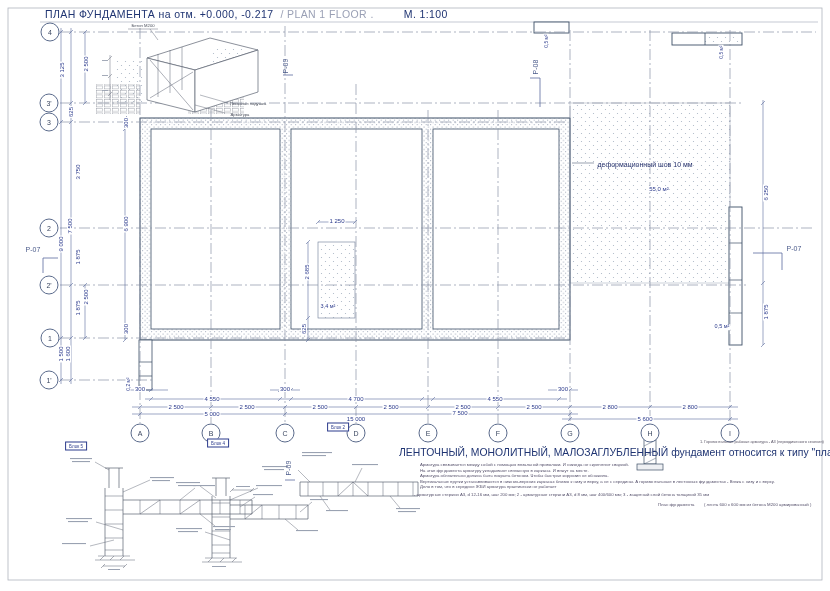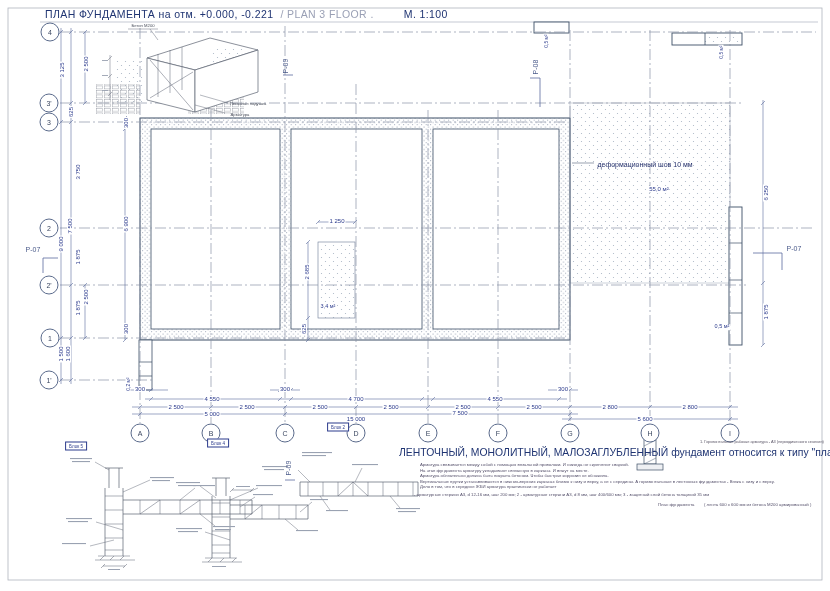--- a/index.html
+++ b/index.html
@@ -205,21 +205,21 @@
       <rect x="102" y="60" width="6" height="0.9"></rect>
         <rect x="102" y="75" width="6" height="0.9"></rect>
         <rect x="102" y="90" width="6" height="0.9"></rect>
       <rect x="108" y="569" width="12" height="1"></rect>
         <rect x="212" y="566" width="14" height="1"></rect>
         <rect x="236" y="486" width="14" height="1"></rect>
     </g>
   </svg>
 
   <div id="title">
-    <span>ПЛАН ФУНДАМЕНТА на отм. +0.000, -0.221</span><span class="t2">/ PLAN 3 FLOOR .</span><span class="t3">М. 1:100</span>
+    <span>ПЛАН ФУНДАМЕНТА на отм. +0.000, -0.217</span><span class="t2">/ PLAN 1 FLOOR .</span><span class="t3">М. 1:100</span>
   </div>
 
   <div class="bubble" style="left:50px;top:32px">
       <span>4</span>
     </div>
   <div class="bubble" style="left:49px;top:103px">
       <span>3'</span>
     </div>
   <div class="bubble" style="left:49px;top:122px">
       <span>3</span>

